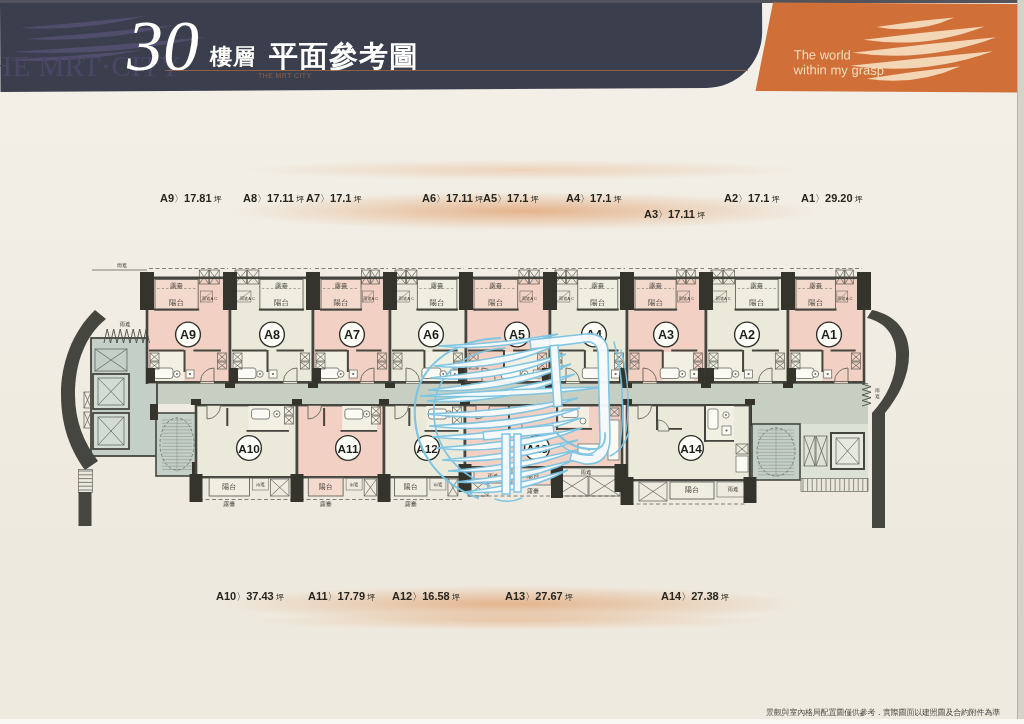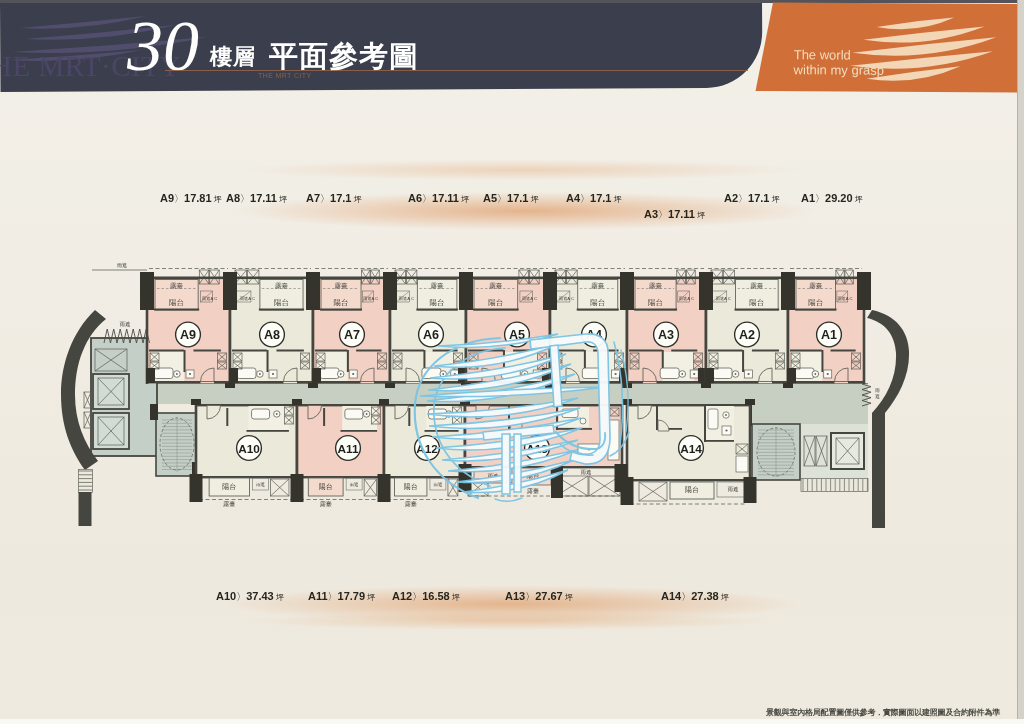--- a/index.html
+++ b/index.html
@@ -36,23 +36,23 @@
       <path d="M130.0,28.0 Q167.4,34.9 202.0,19.0 Q165.8,22.0 130.0,28.0 Z"></path>
       <path d="M118.0,40.0 Q175.7,48.4 230.0,27.0 Q173.9,32.5 118.0,40.0 Z"></path>
       <path d="M108.0,52.0 Q176.4,61.4 241.0,37.0 Q174.4,43.5 108.0,52.0 Z"></path>
       <path d="M106.0,64.0 Q173.7,73.4 238.0,50.0 Q171.9,56.5 106.0,64.0 Z"></path>
       <path d="M121.0,76.0 Q166.3,82.9 208.0,64.0 Q164.4,69.0 121.0,76.0 Z"></path>
     </g>
     <text x="44" y="59" font-size="13" fill="#f2ddbd" font-family="Liberation Sans, sans-serif" letter-spacing="0">The world</text>
     <text x="44" y="74" font-size="13" fill="#f2ddbd" font-family="Liberation Sans, sans-serif" letter-spacing="0">within my grasp</text>
   </svg>
 <div style="position:absolute;left:160px;top:192px;font-size:11px;color:#26261f;white-space:nowrap"><b>A9</b><span style="font-size:10px">〉</span><b>17.81</b><span style="font-size:8px"> 坪</span></div>
-<div style="position:absolute;left:226px;top:192px;font-size:11px;color:#26261f;white-space:nowrap"><b>A8</b><span style="font-size:10px">〉</span><b>17.11</b><span style="font-size:8px"> 坪</span></div>
+<div style="position:absolute;left:243px;top:192px;font-size:11px;color:#26261f;white-space:nowrap"><b>A8</b><span style="font-size:10px">〉</span><b>17.11</b><span style="font-size:8px"> 坪</span></div>
 <div style="position:absolute;left:306px;top:192px;font-size:11px;color:#26261f;white-space:nowrap"><b>A7</b><span style="font-size:10px">〉</span><b>17.1</b><span style="font-size:8px"> 坪</span></div>
-<div style="position:absolute;left:408px;top:192px;font-size:11px;color:#26261f;white-space:nowrap"><b>A6</b><span style="font-size:10px">〉</span><b>17.11</b><span style="font-size:8px"> 坪</span></div>
+<div style="position:absolute;left:422px;top:192px;font-size:11px;color:#26261f;white-space:nowrap"><b>A6</b><span style="font-size:10px">〉</span><b>17.11</b><span style="font-size:8px"> 坪</span></div>
 <div style="position:absolute;left:483px;top:192px;font-size:11px;color:#26261f;white-space:nowrap"><b>A5</b><span style="font-size:10px">〉</span><b>17.1</b><span style="font-size:8px"> 坪</span></div>
 <div style="position:absolute;left:566px;top:192px;font-size:11px;color:#26261f;white-space:nowrap"><b>A4</b><span style="font-size:10px">〉</span><b>17.1</b><span style="font-size:8px"> 坪</span></div>
 <div style="position:absolute;left:644px;top:208px;font-size:11px;color:#26261f;white-space:nowrap"><b>A3</b><span style="font-size:10px">〉</span><b>17.11</b><span style="font-size:8px"> 坪</span></div>
 <div style="position:absolute;left:724px;top:192px;font-size:11px;color:#26261f;white-space:nowrap"><b>A2</b><span style="font-size:10px">〉</span><b>17.1</b><span style="font-size:8px"> 坪</span></div>
 <div style="position:absolute;left:801px;top:192px;font-size:11px;color:#26261f;white-space:nowrap"><b>A1</b><span style="font-size:10px">〉</span><b>29.20</b><span style="font-size:8px"> 坪</span></div>
 <div style="position:absolute;left:216px;top:590px;font-size:11px;color:#26261f;white-space:nowrap"><b>A10</b><span style="font-size:10px">〉</span><b>37.43</b><span style="font-size:8px"> 坪</span></div>
 <div style="position:absolute;left:308px;top:590px;font-size:11px;color:#26261f;white-space:nowrap"><b>A11</b><span style="font-size:10px">〉</span><b>17.79</b><span style="font-size:8px"> 坪</span></div>
 <div style="position:absolute;left:392px;top:590px;font-size:11px;color:#26261f;white-space:nowrap"><b>A12</b><span style="font-size:10px">〉</span><b>16.58</b><span style="font-size:8px"> 坪</span></div>
 <div style="position:absolute;left:505px;top:590px;font-size:11px;color:#26261f;white-space:nowrap"><b>A13</b><span style="font-size:10px">〉</span><b>27.67</b><span style="font-size:8px"> 坪</span></div>
 <div style="position:absolute;left:661px;top:590px;font-size:11px;color:#26261f;white-space:nowrap"><b>A14</b><span style="font-size:10px">〉</span><b>27.38</b><span style="font-size:8px"> 坪</span></div>
@@ -876,17 +876,17 @@
 <path d="M502,434 L510,434 L510,494 L502,494 Z" fill="#f7fbfd" stroke-width="1.5"></path>
 <path d="M514,434 L521,434 L521,492 L514,492 Z" fill="#f7fbfd" stroke-width="1.5"></path>
 <path d="M495,499 Q508,504 522,498" stroke-width="1.5"></path>
 
 <path d="M556,432 C566,444 580,450 597,449" stroke-width="2"></path>
 <path d="M560,444 C568,452 579,456 593,455" stroke-width="1.6"></path>
 <path d="M597,449 C603,447 606,441 605,433" stroke-width="1.8"></path>
 </g>
 </svg>
 
-<div style="position:absolute;left:766px;top:707px;font-size:8px;font-weight:bold;color:#4a4a42;letter-spacing:-0.2px">景觀與室內格局配置圖僅供參考．實際圖面以建照圖及合約附件為準</div>
+<div style="position:absolute;left:766px;top:707px;font-size:8px;font-weight:normal;color:#4a4a42;letter-spacing:-0.2px">景觀與室內格局配置圖僅供參考．實際圖面以建照圖及合約附件為準</div>
 
 <div style="position:absolute;left:1017px;top:0;width:1px;height:724px;background:#b5b2aa"></div>
 <div style="position:absolute;left:1018px;top:0;width:6px;height:724px;background:#d5d2ca"></div>
 
 <div style="position:absolute;left:0;top:719px;width:1024px;height:5px;background:#f9f8f5"></div>
 </body></html>

